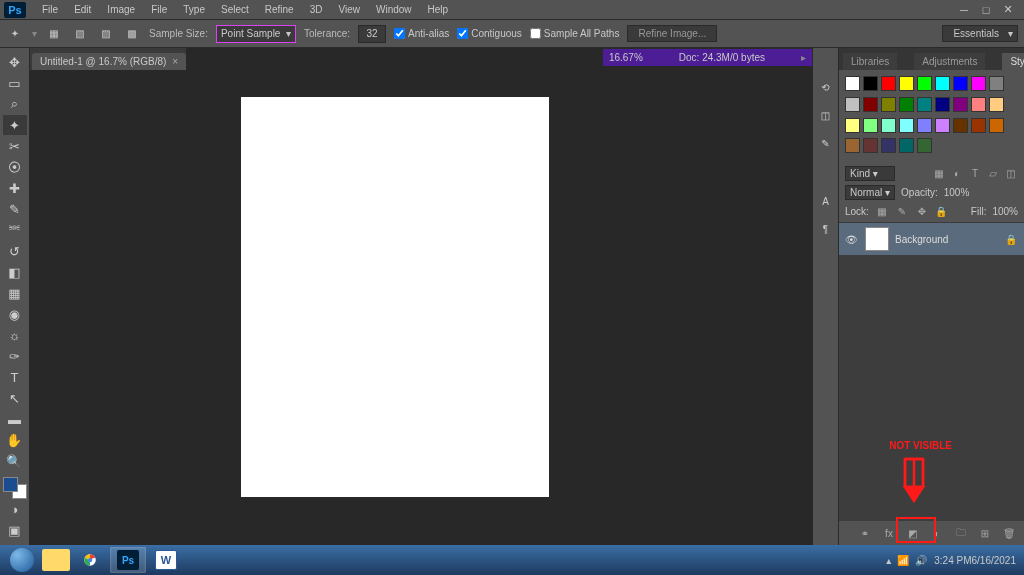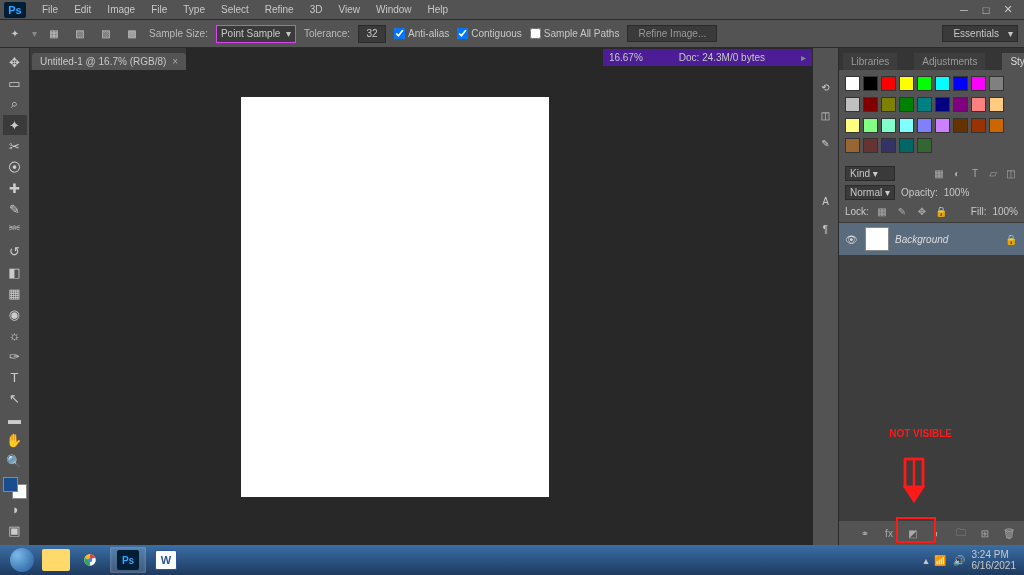--- a/index.html
+++ b/index.html
@@ -43,32 +43,32 @@
 .layers-panel{flex:1;display:flex;flex-direction:column;background:#1d4ed8}
 .layers-header{display:flex;flex-direction:column;padding:4px 6px;gap:4px;background:#535353;border-bottom:1px solid #3a3a3a}
 .lh-row{display:flex;align-items:center;gap:6px;font-size:10px}
 .lh-select{background:#3a3a3a;border:1px solid #2a2a2a;padding:1px 4px;flex:0 0 auto;color:#ccc;min-width:50px}
 .lh-icons{display:flex;gap:4px;margin-left:auto}
 .lh-icon{width:14px;height:14px;display:flex;align-items:center;justify-content:center;color:#aaa}
 .layer-list{flex:1;background:#3d3d3d;overflow:hidden}
 .layer-row{display:flex;align-items:center;height:32px;background:#5a6b7d;padding:0 6px;gap:6px}
 .layer-eye{width:14px;color:#ddd}
 .layer-thumb{width:24px;height:24px;background:#fff;border:1px solid #888}
-.layer-name{font-style:italic;color:#ddd}
+.layer-name{color:#ddd}
 .layer-lock{margin-left:auto;color:#ccc}
 .layers-footer{height:24px;background:#535353;display:flex;align-items:center;justify-content:flex-end;gap:10px;padding:0 8px}
 .lf-icon{width:14px;height:14px;color:#aaa;display:flex;align-items:center;justify-content:center;cursor:pointer}
 .annotation{position:absolute;color:#ff1a1a;font-weight:bold;font-size:10px;pointer-events:none}
 .taskbar{height:30px;background:linear-gradient(#3a6ea5,#1e3a5f);display:flex;align-items:center;padding:0 4px;gap:2px}
 .start-btn{width:36px;height:28px;display:flex;align-items:center;justify-content:center}
 .win-orb{width:24px;height:24px;border-radius:50%;background:radial-gradient(circle at 30% 30%,#7db9e8,#1e5799)}
 .task-icon{width:36px;height:26px;display:flex;align-items:center;justify-content:center;border-radius:2px;cursor:pointer}
 .task-icon.active{background:rgba(255,255,255,.15);box-shadow:inset 0 0 3px rgba(255,255,255,.3)}
 .tray{margin-left:auto;display:flex;align-items:center;gap:6px;padding-right:4px;color:#fff;font-size:10px}
-.tray-time{display:flex;flex-direction:column;align-items:flex-start;line-height:11px}
+.tray-time{display:flex;flex-direction:row;align-items:flex-end;line-height:11px}
 svg{width:14px;height:14px}
 .red-box{position:absolute;border:2px solid #ff1a1a;pointer-events:none}
 </style>
 </head>
 <body>
 
 <div class="menubar">
   <div class="ps-logo">Ps</div>
   <div class="menu-item">File</div>
   <div class="menu-item">Edit</div>
@@ -257,21 +257,21 @@
         <div class="lf-icon">◩</div>
         <div class="lf-icon">◐</div>
         <div class="lf-icon">🗀</div>
         <div class="lf-icon">⊞</div>
         <div class="lf-icon">🗑</div>
       </div>
     </div>
   </div>
 </div>
 
-<div class="annotation" style="right:72px;bottom:136px">NOT VISIBLE</div>
+<div class="annotation" style="right:72px;bottom:124px">NOT VISIBLE</div>
 <svg class="annotation" style="right:97px;bottom:62px;width:26px;height:56px">
   <path d="M13 2 L13 38 M4 30 L13 44 L22 30 Z M4 2 L22 2 M4 30 L4 2 M22 30 L22 2" stroke="#ff1a1a" stroke-width="2.5" fill="#ff1a1a" fill-opacity="0"></path>
   <path d="M4 30 L13 44 L22 30 Z" fill="#ff1a1a"></path>
   <rect x="4" y="2" width="18" height="28" stroke="#ff1a1a" stroke-width="2.5" fill="none"></rect>
 </svg>
 <div class="red-box" style="right:88px;bottom:32px;width:40px;height:26px"></div>
 
 <div class="taskbar">
   <div class="start-btn">
       <div class="win-orb"></div>

